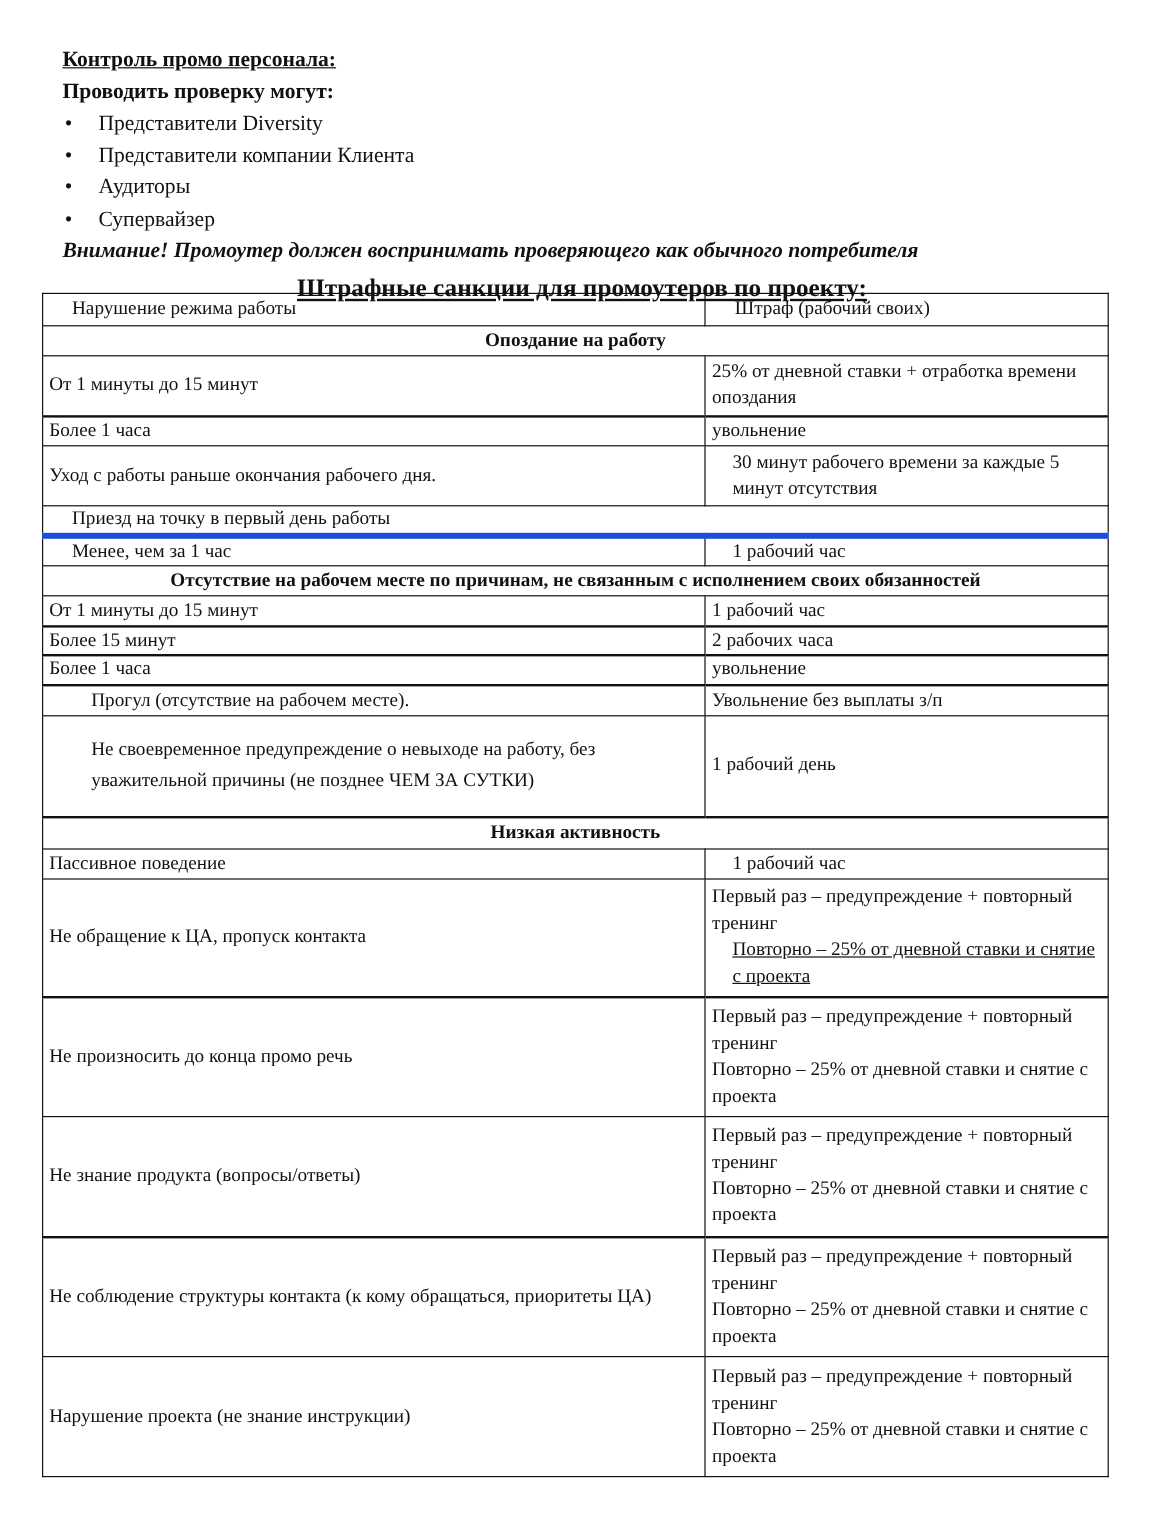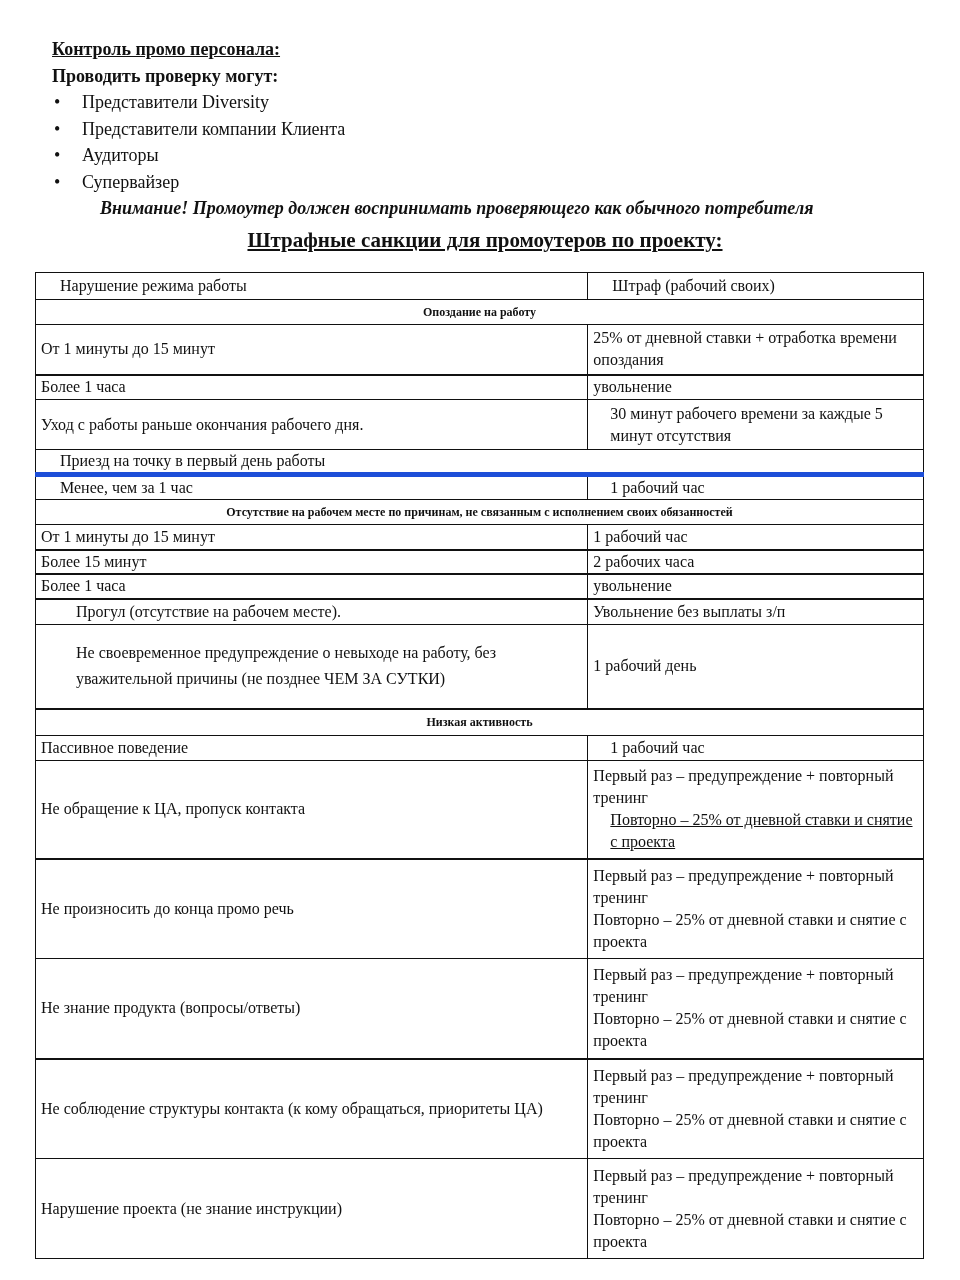--- a/index.html
+++ b/index.html
@@ -2,29 +2,29 @@
 <html><head>
 <meta charset="utf-8">
 <style>
   html, body { margin:0; padding:0; background:#ffffff; }
   body { width:960px; height:1280px; position:relative; overflow:hidden;
          font-family:"Liberation Serif", "DejaVu Serif", serif; color:#111; }
   .intro { position:absolute; left:52px; top:36px; width:900px; }
   .intro .l { font-size:18px; line-height:26.5px; height:26.5px; white-space:nowrap; }
   .b { font-weight:bold; }
   .u { text-decoration:underline; }
-  .bi { font-weight:bold; font-style:italic;margin-left:48px; }
+  .bi { font-weight:bold; font-style:italic; }
   .bul { display:flex; }
   .bul .dot { width:28px; padding-left:2px; }
   .title { position:absolute; left:0; top:228px; width:970px; text-align:center;
            font-size:21px; font-weight:bold; text-decoration:underline; }
-  table.t { position:absolute; left:35px; top:272px; width:889px; border-collapse:collapse;
+  table.t { position:absolute; left:35px; top:244px; width:889px; border-collapse:collapse;
             font-size:16px; line-height:22px; }
   table.t td { border:1px solid #111; padding:0 5px; vertical-align:middle; }
-  td.sec { text-align:center; font-weight:bold; font-size:12px; }
+  td.sec { text-align:center; font-weight:bold; font-size:16px; }
   .ind { padding-left:24px !important; }
   .ind2 { padding-left:40px !important; }
   .ind3 { padding-left:22px !important; }
   tr.thick td { border-bottom:2px solid #111; }
   .sub { display:block; }
   .uline { text-decoration:underline; padding-left:17px; display:block; }
 </style>
 </head>
 <body>
 

